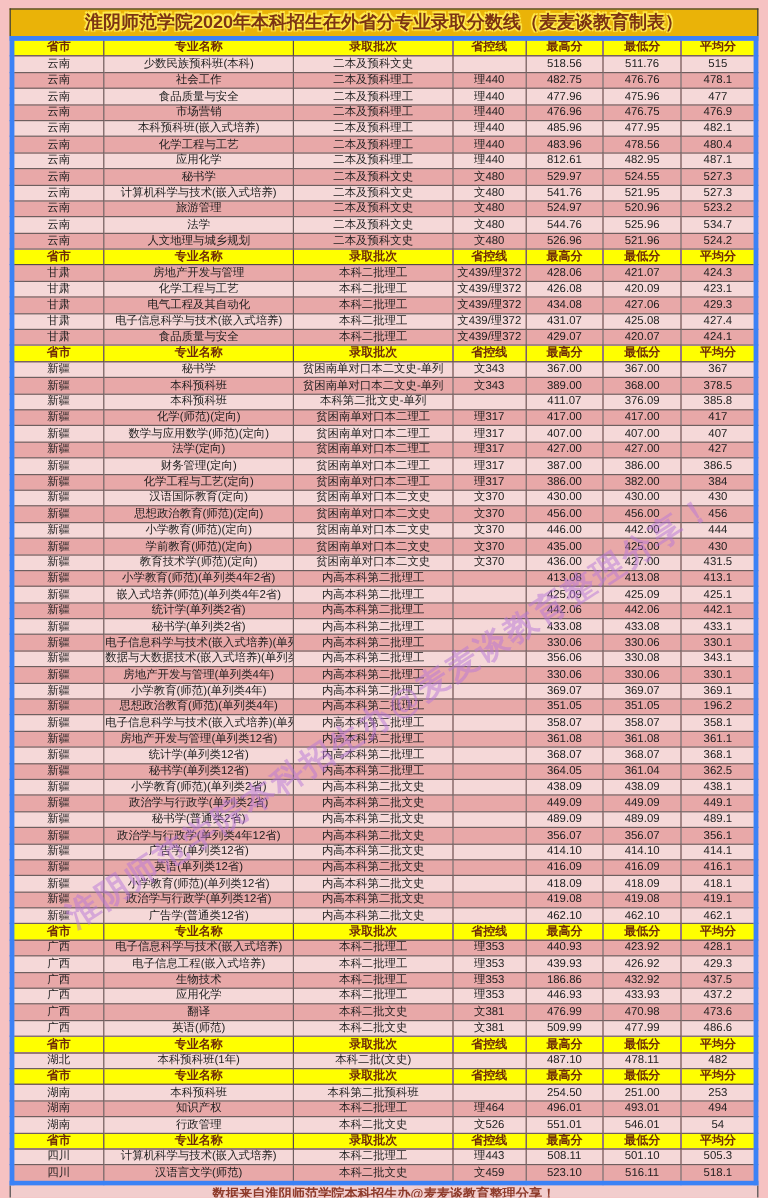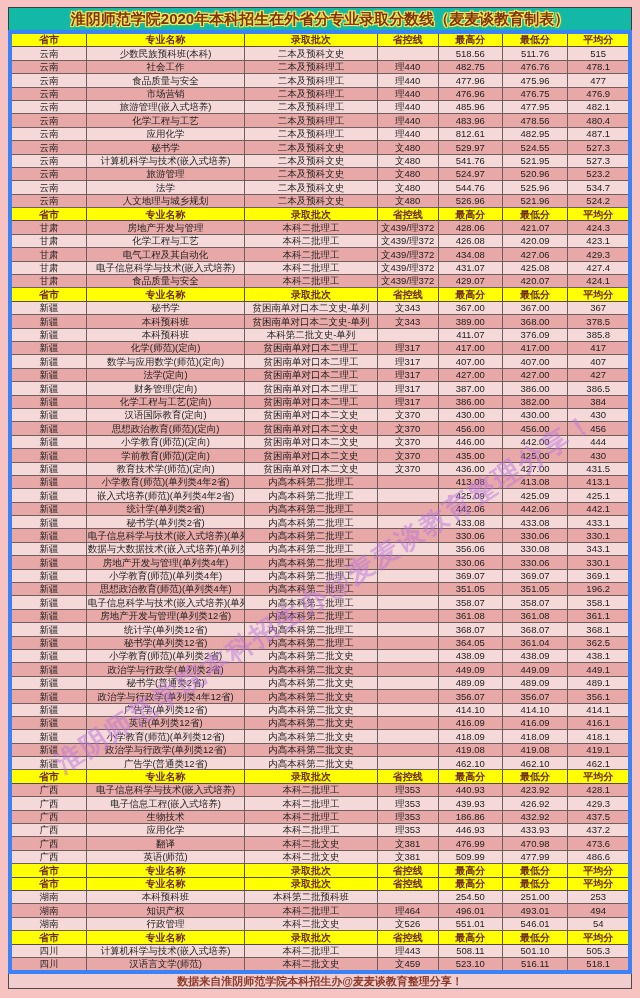--- a/index.html
+++ b/index.html
@@ -3,21 +3,21 @@
 <meta charset="utf-8">
 <style>
   html,body{margin:0;padding:0;}
   body{
     width:640px;height:998px;overflow:hidden;position:relative;
     background:#f6c2c2;
     font-family:"Liberation Sans","DejaVu Sans",sans-serif;
   }
   .sheet{position:absolute;left:8px;top:7px;width:624px;}
   .title-bar{
-    background:#14b8a6;
+    background:#eab308;
     border:1px solid #3c3c3c;border-bottom:none;
     height:22px;line-height:22px;text-align:center;
     font-size:15px;font-weight:bold;color:#7c3413;letter-spacing:0px;
     text-shadow:1px 1px 0 #ffe94d,-1px -1px 0 #ffe94d,1px -1px 0 #ffe94d,-1px 1px 0 #ffe94d,0 0 3px #ffe94d;
     white-space:nowrap;overflow:hidden;
   }
   table{width:100%;border-collapse:collapse;table-layout:fixed;border:4px solid #3b82f6;}
   th,td{
     border:1px solid #6e5f5f;
     height:12.4px;line-height:11.5px;padding:0 1px;
@@ -98,21 +98,21 @@
           <td>云南</td>
           <td>市场营销</td>
           <td>二本及预科理工</td>
           <td>理440</td>
           <td>476.96</td>
           <td>476.75</td>
           <td>476.9</td>
         </tr>
         <tr class="row-light">
           <td>云南</td>
-          <td>旅游管理(嵌入式培养)</td>
+          <td>本科预科班(嵌入式培养)</td>
           <td>二本及预科理工</td>
           <td>理440</td>
           <td>485.96</td>
           <td>477.95</td>
           <td>482.1</td>
         </tr>
         <tr class="row-dark">
           <td>云南</td>
           <td>化学工程与工艺</td>
           <td>二本及预科理工</td>
@@ -618,20 +618,29 @@
         </tr>
         <tr>
           <th>省市</th>
           <th>专业名称</th>
           <th>录取批次</th>
           <th>省控线</th>
           <th>最高分</th>
           <th>最低分</th>
           <th>平均分</th>
         </tr>
+        <tr class="row-light">
+          <td>湖北</td>
+          <td>本科预科班(1年)</td>
+          <td>本科二批(文史)</td>
+          <td></td>
+          <td>487.10</td>
+          <td>478.11</td>
+          <td>482</td>
+        </tr>
         <tr>
           <th>省市</th>
           <th>专业名称</th>
           <th>录取批次</th>
           <th>省控线</th>
           <th>最高分</th>
           <th>最低分</th>
           <th>平均分</th>
         </tr>
         <tr class="row-light">

